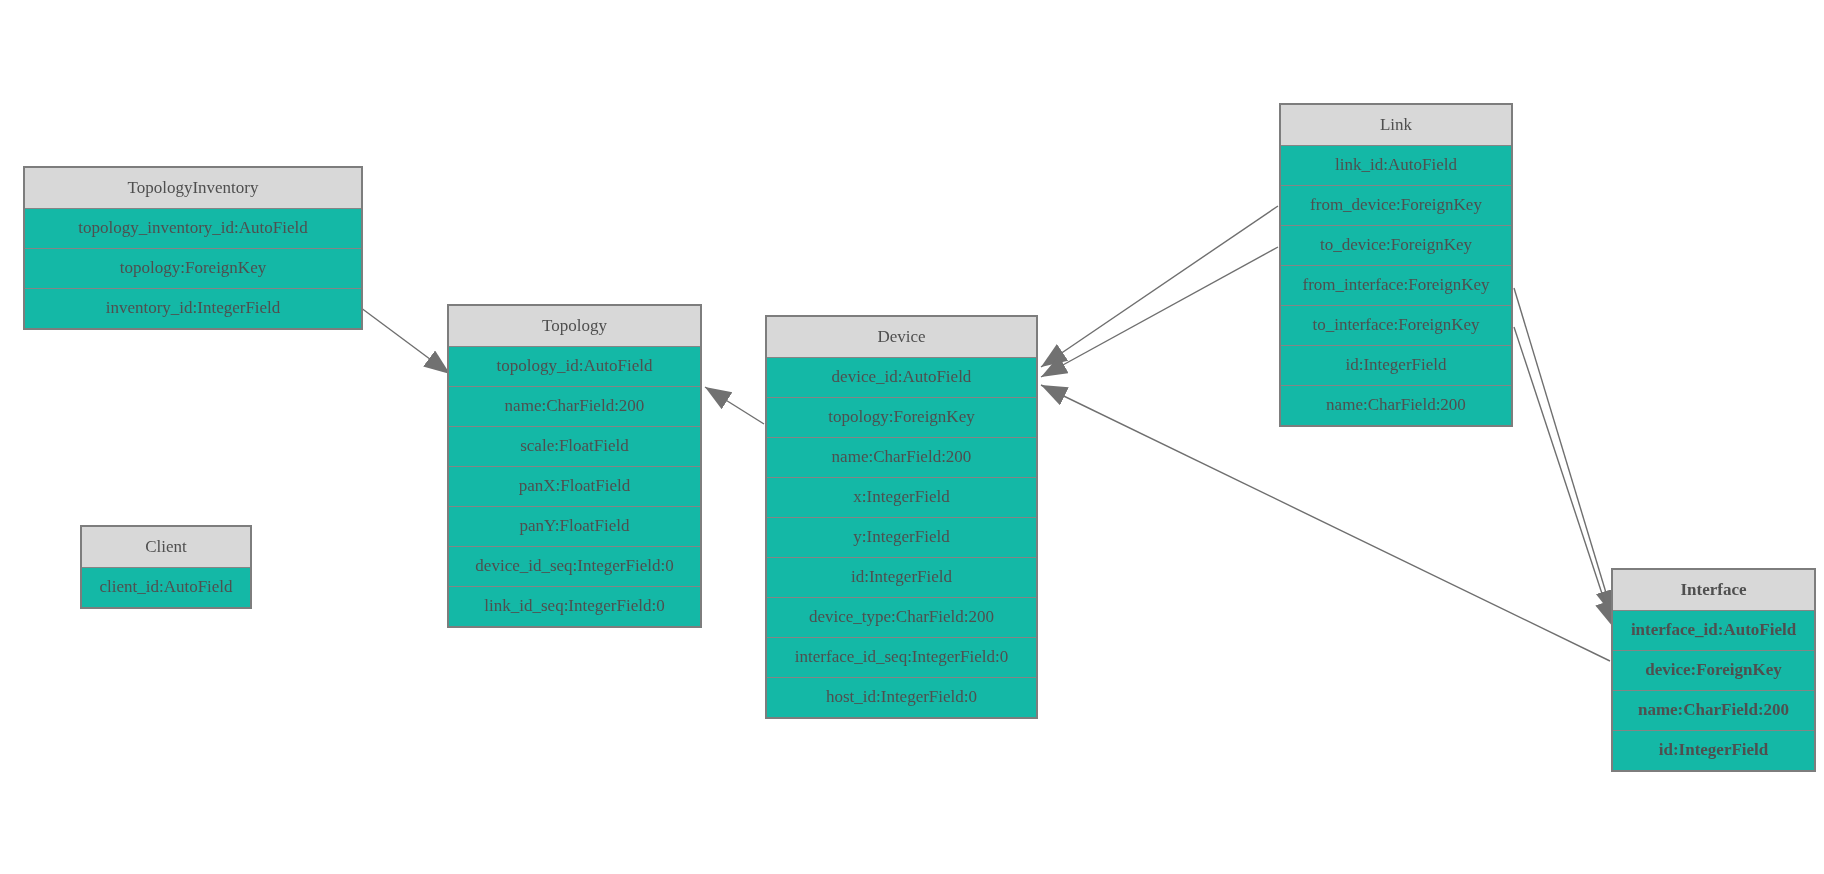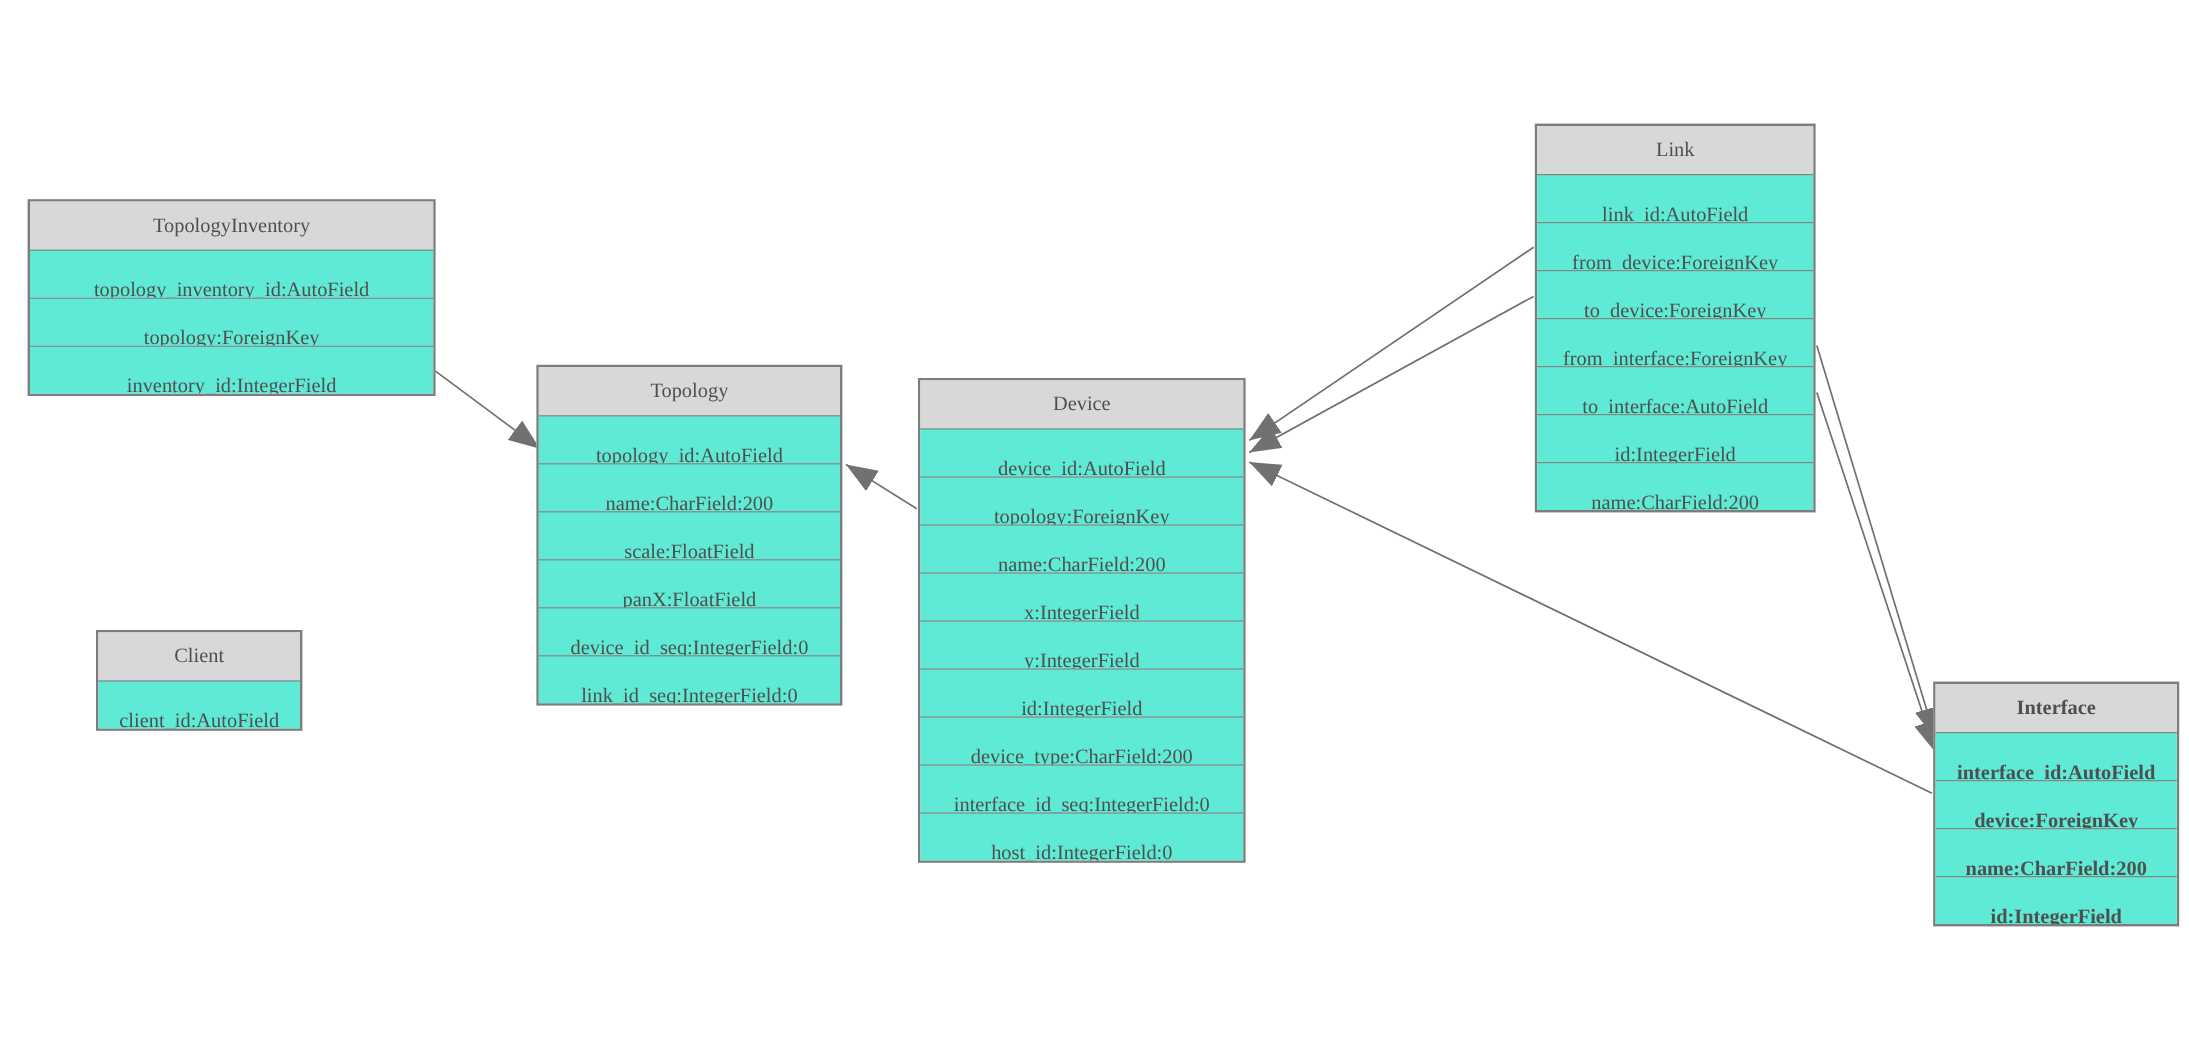--- a/index.html
+++ b/index.html
@@ -33,25 +33,25 @@
     padding: 0 12px;
     background: var(--header-fill, #d8d8d8);
     font-size: 17px;
     color: var(--text-color, #4f4f4f);
     white-space: nowrap;
     overflow: hidden;
   }
   .entity-row {
     height: 40px;
     line-height: 38px;
-    padding: 14px 12px;
+    padding: 0 12px;
     border-top: 1px solid var(--row-border-color, #858585);
     font-size: 17px;
     color: var(--text-color, #4f4f4f);
-    background: #5eead4;
+    background: #14b8a6;
     white-space: nowrap;
     overflow: hidden;
   }
   .edge-line {
     stroke: var(--line-color, #6f6f6f);
     stroke-width: 1.4;
     fill: none;
   }
 </style>
 </head>
@@ -79,20 +79,21 @@
       <div class="entity-row">topology_inventory_id:AutoField</div>
       <div class="entity-row">topology:ForeignKey</div>
       <div class="entity-row">inventory_id:IntegerField</div>
     </div>
     <div class="entity" style="left: 447px; top: 304px; width: 255px;">
       <div class="entity-header">Topology</div>
       <div class="entity-row">topology_id:AutoField</div>
       <div class="entity-row">name:CharField:200</div>
       <div class="entity-row">scale:FloatField</div>
       <div class="entity-row">panX:FloatField</div>
+      <div class="entity-row">panY:FloatField</div>
       <div class="entity-row">device_id_seq:IntegerField:0</div>
       <div class="entity-row">link_id_seq:IntegerField:0</div>
     </div>
     <div class="entity" style="left: 80px; top: 525px; width: 172px;">
       <div class="entity-header">Client</div>
       <div class="entity-row">client_id:AutoField</div>
     </div>
     <div class="entity" style="left: 765px; top: 315px; width: 273px;">
       <div class="entity-header">Device</div>
       <div class="entity-row">device_id:AutoField</div>
@@ -104,21 +105,21 @@
       <div class="entity-row">device_type:CharField:200</div>
       <div class="entity-row">interface_id_seq:IntegerField:0</div>
       <div class="entity-row">host_id:IntegerField:0</div>
     </div>
     <div class="entity" style="left: 1279px; top: 103px; width: 234px;">
       <div class="entity-header">Link</div>
       <div class="entity-row">link_id:AutoField</div>
       <div class="entity-row">from_device:ForeignKey</div>
       <div class="entity-row">to_device:ForeignKey</div>
       <div class="entity-row">from_interface:ForeignKey</div>
-      <div class="entity-row">to_interface:AutoField</div>
+      <div class="entity-row">to_interface:ForeignKey</div>
       <div class="entity-row">id:IntegerField</div>
       <div class="entity-row">name:CharField:200</div>
     </div>
     <div class="entity" style="left: 1611px; top: 568px; width: 205px; font-weight: bold;">
       <div class="entity-header">Interface</div>
       <div class="entity-row">interface_id:AutoField</div>
       <div class="entity-row">device:ForeignKey</div>
       <div class="entity-row">name:CharField:200</div>
       <div class="entity-row">id:IntegerField</div>
     </div>

